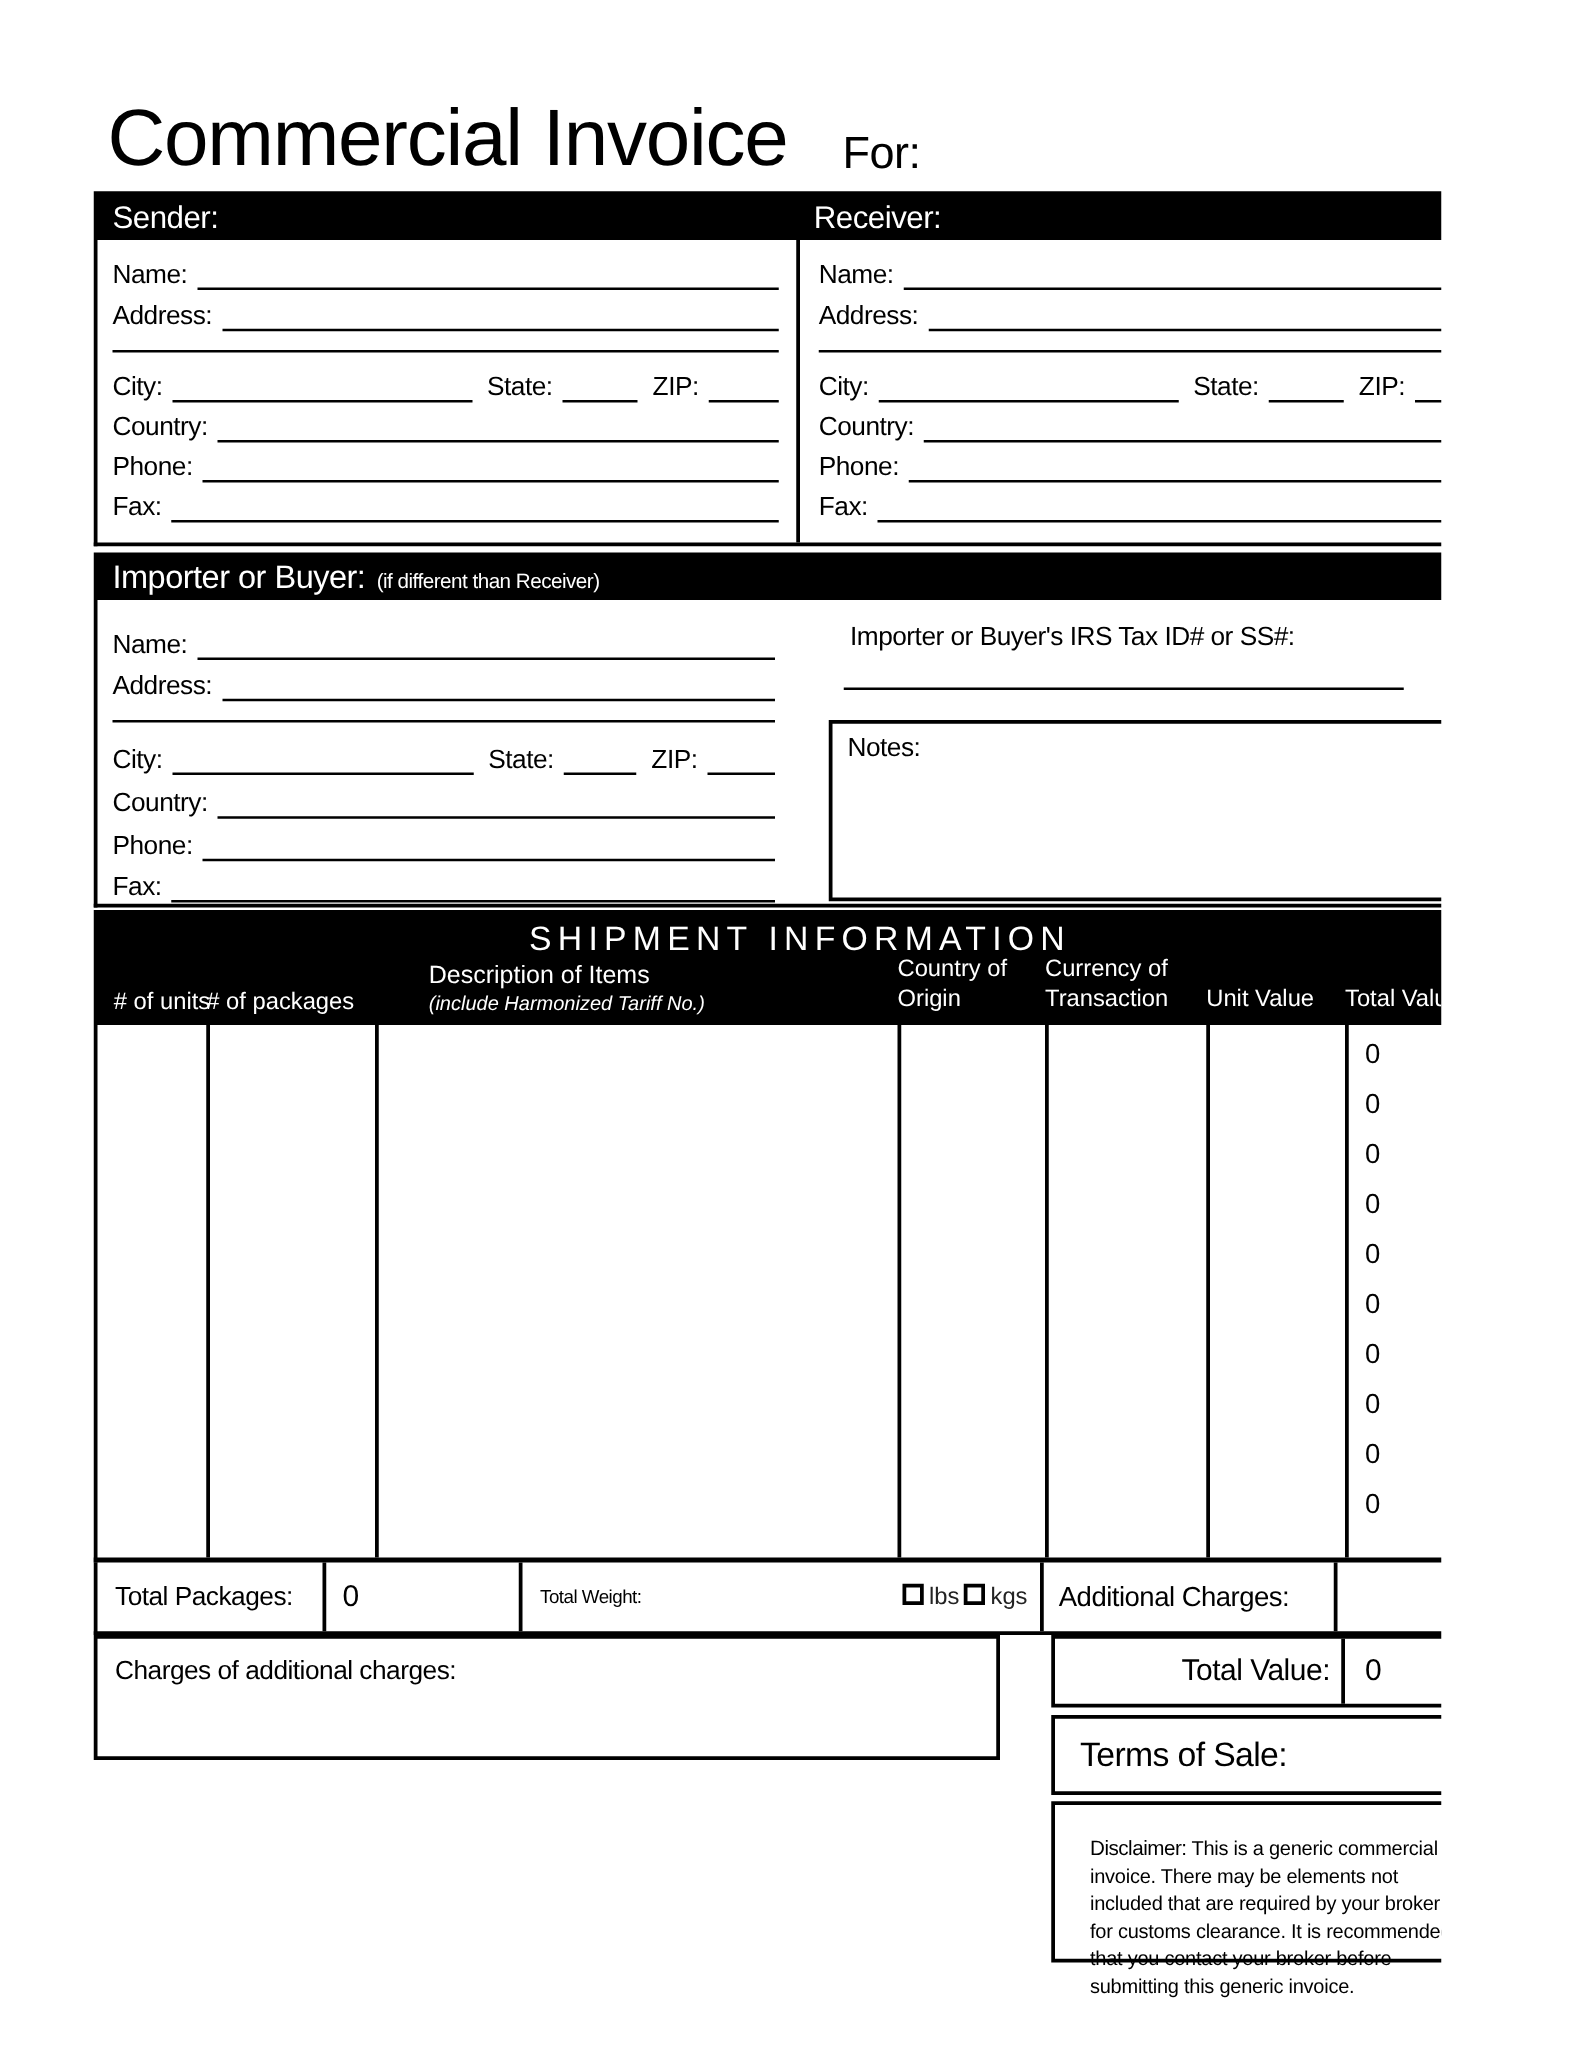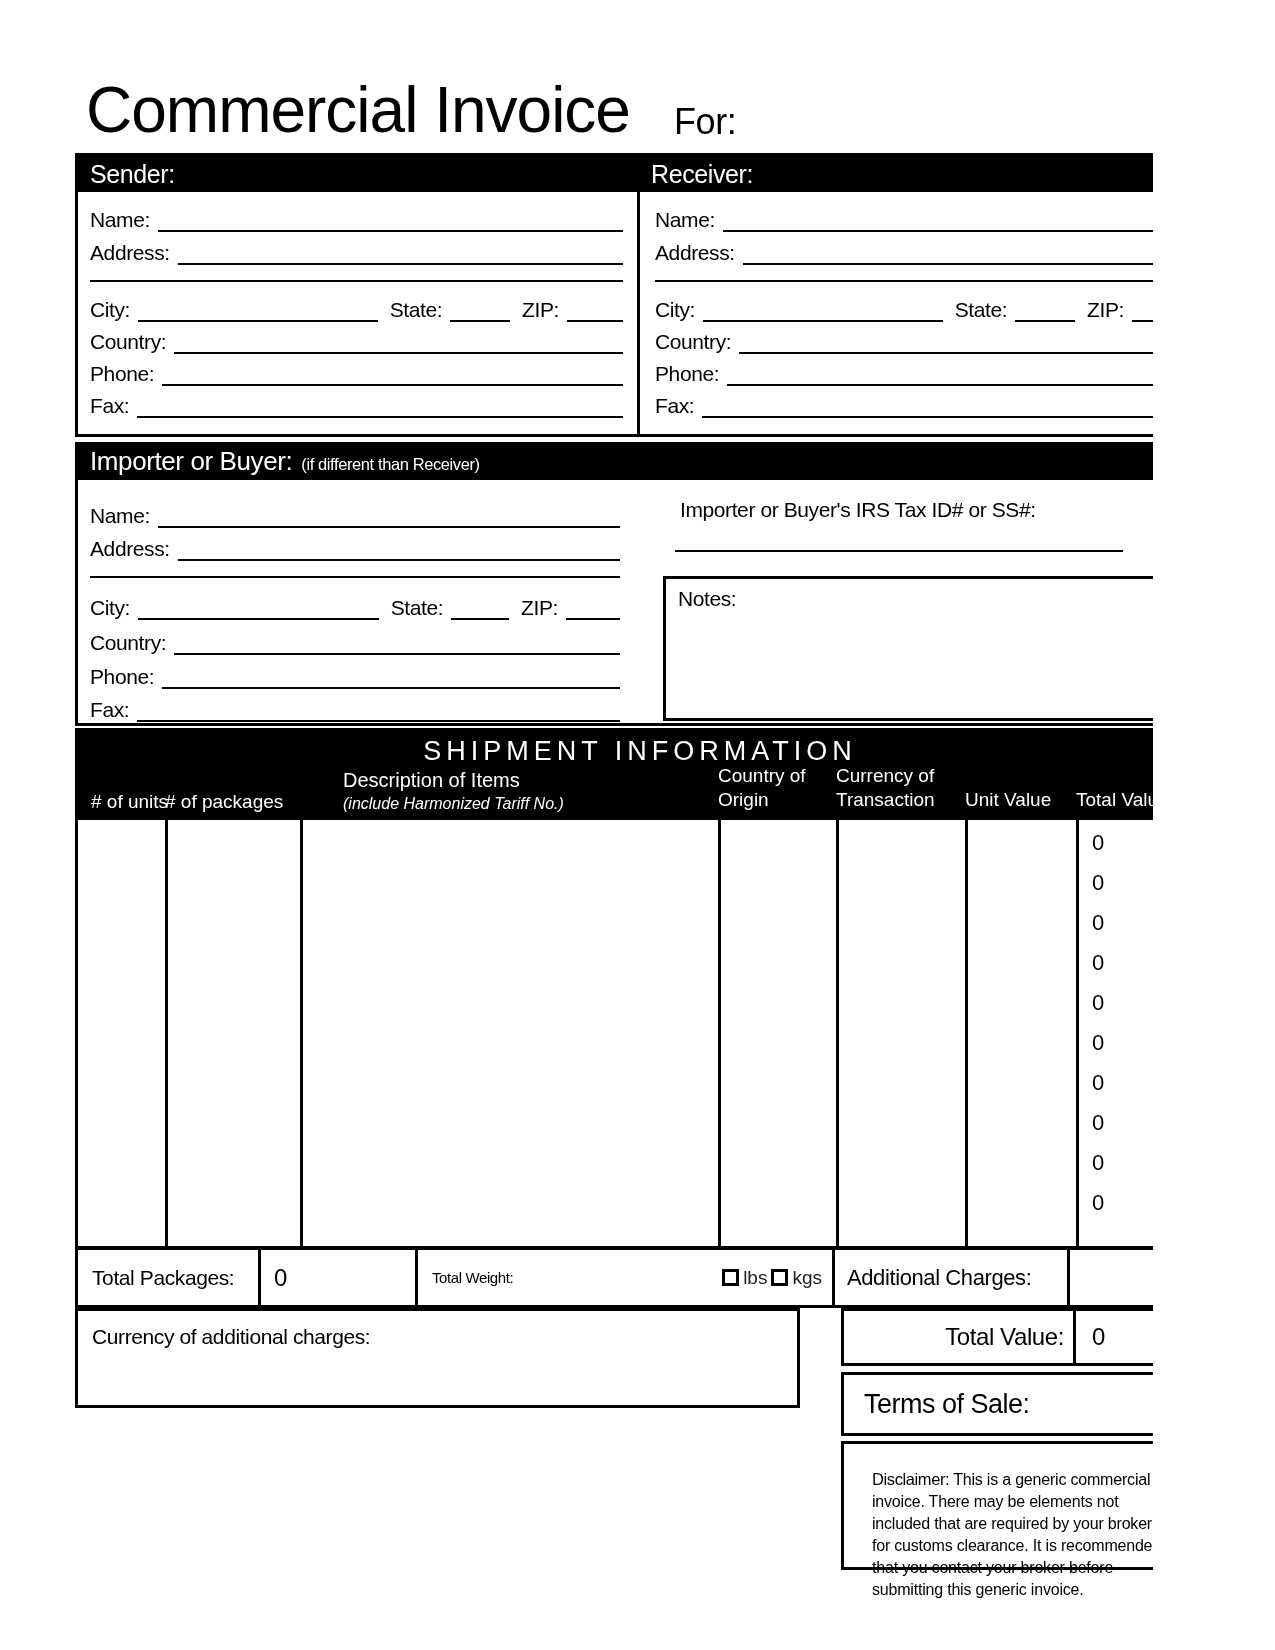--- a/index.html
+++ b/index.html
@@ -191,35 +191,35 @@
 
   <div class="box" style="left:75px; top:1250px; width:1130px; height:58px; border-top:none; display:flex; align-items:stretch;">
     <div style="flex:0 0 183px; border-right:3px solid #000; display:flex; align-items:center; padding-left:14px; box-sizing:border-box;">
       <span class="lbl" style="font-size:21px;">Total Packages:</span>
     </div>
     <div style="flex:0 0 157px; border-right:3px solid #000; display:flex; align-items:center; padding-left:13px; box-sizing:border-box;">
       <span style="font-size:24px; font-weight:400;">0</span>
     </div>
     <div style="flex:0 0 417px; border-right:3px solid #000; display:flex; align-items:center; padding:0 10px 0 14px; box-sizing:border-box;">
       <span class="lbl" style="font-size:15px;">Total Weight:</span>
-      <span style="margin-left:auto; display:flex; align-items:center; gap:4px;padding-left:33px;">
+      <span style="margin-left:auto; display:flex; gap:4px;padding-left:33px;">
         <span class="ckbx"></span>
         <span class="ltext" style="font-size:19px;">lbs</span>
         <span class="ckbx"></span>
         <span class="ltext" style="font-size:19px;">kgs</span>
       </span>
     </div>
     <div style="flex:0 0 235px; border-right:3px solid #000; display:flex; align-items:center; padding-left:12px; box-sizing:border-box;">
       <span class="lbl" style="font-size:22px;">Additional Charges:</span>
     </div>
     <div style="flex:1 1 auto;"></div>
   </div>
 
   <div class="box" style="left:75px; top:1308px; width:725px; height:100px;">
-    <span class="abs lbl" style="left:14px; top:14px; font-size:21px;">Currency of additional charges:</span>
+    <span class="abs lbl" style="left:14px; top:14px; font-size:21px;">Charges of additional charges:</span>
   </div>
 
   <div class="box" style="left:841px; top:1308px; width:364px; height:58px; display:flex; align-items:stretch;">
     <div style="flex:0 0 232px; border-right:3px solid #000; display:flex; align-items:center; justify-content:flex-end; padding-right:9px; box-sizing:border-box;">
       <span class="lbl" style="font-size:24px;">Total Value:</span>
     </div>
     <div style="flex:1 1 auto; display:flex; align-items:center; padding-left:16px;">
       <span style="font-size:24px; font-weight:400;">0</span>
     </div>
   </div>

